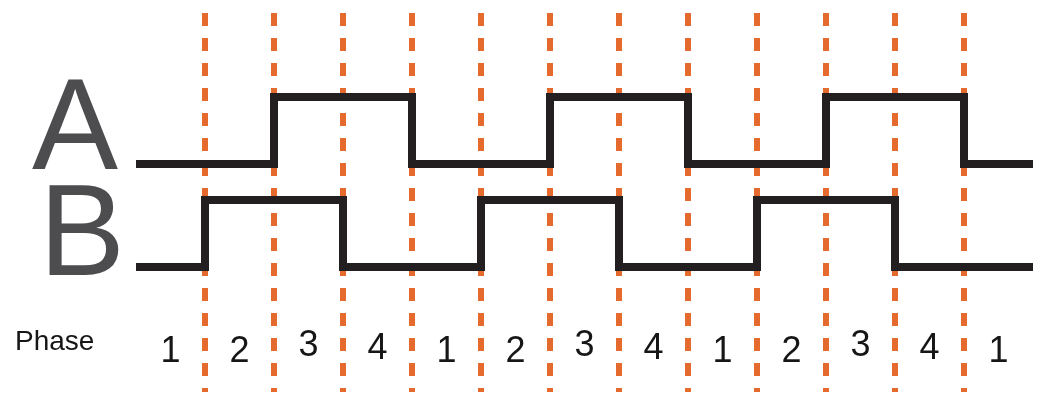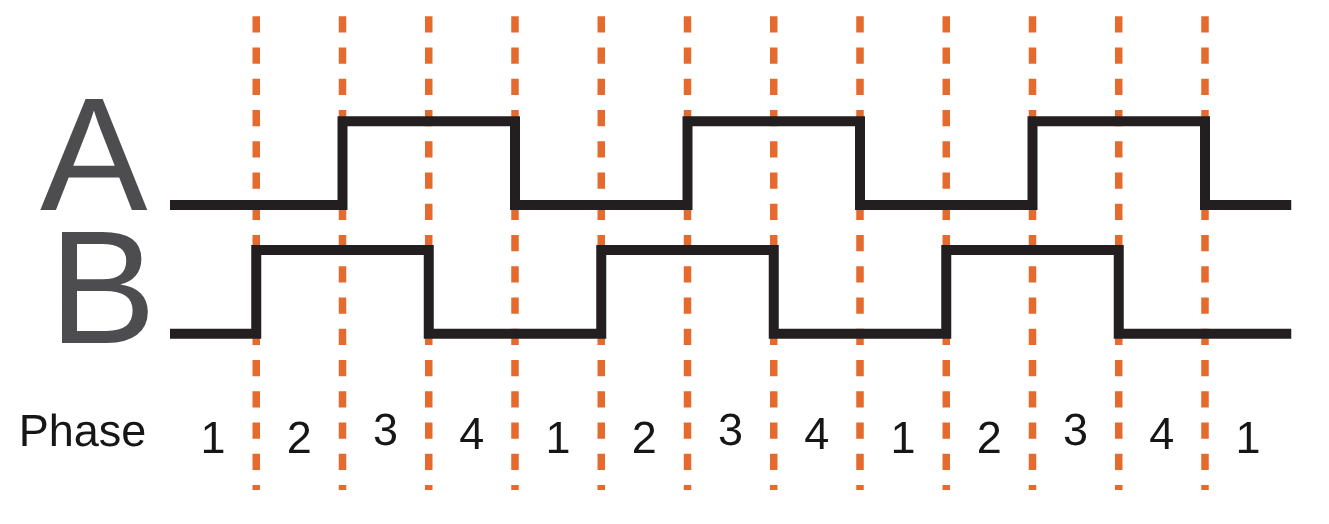--- a/index.html
+++ b/index.html
@@ -20,21 +20,21 @@
     line-height: 1;
     font-size: 129px;
     font-weight: 400;
   }
   #label-a { left: 32px; top: 60px; }
   #label-b { left: 39px; top: 166px; }
   .phase-word {
     position: absolute;
     left: 15px;
     top: 327px;
-    font-size: 36px;
+    font-size: 28px;
     line-height: 1;
   }
   .phase-num {
     position: absolute;
     font-size: 36px;
     line-height: 1;
     transform: translateX(-50%);
     white-space: nowrap;
   }
 </style>

